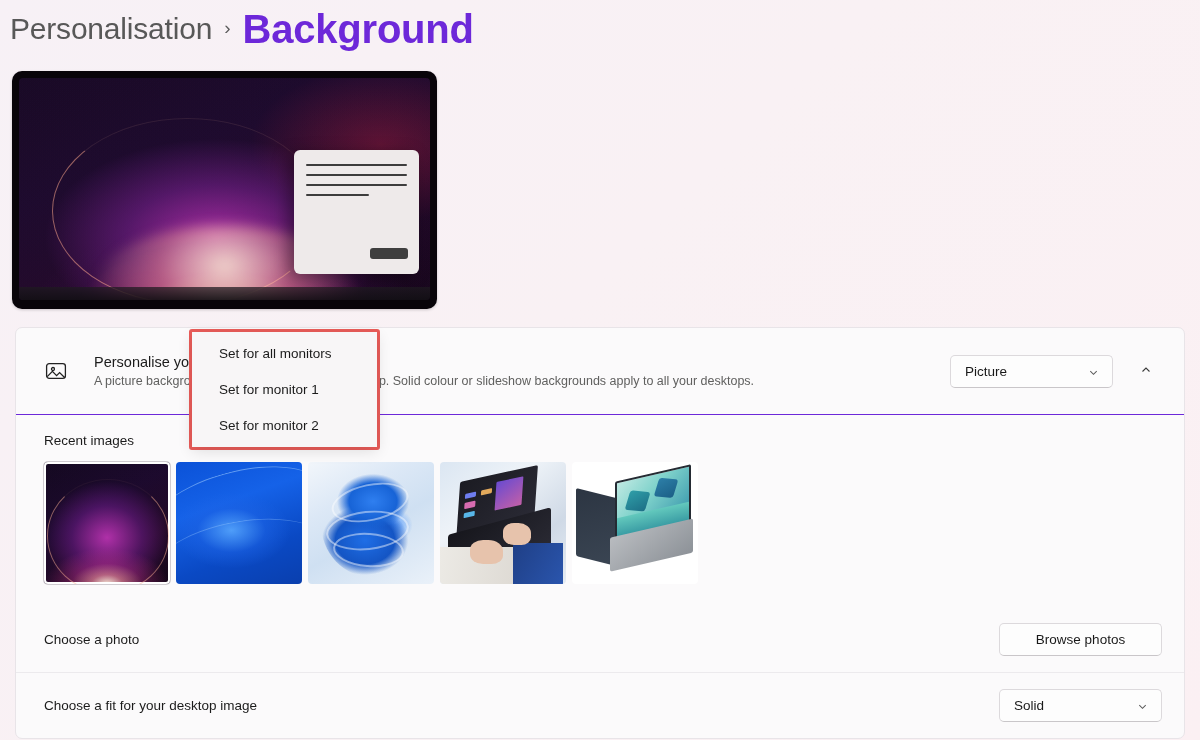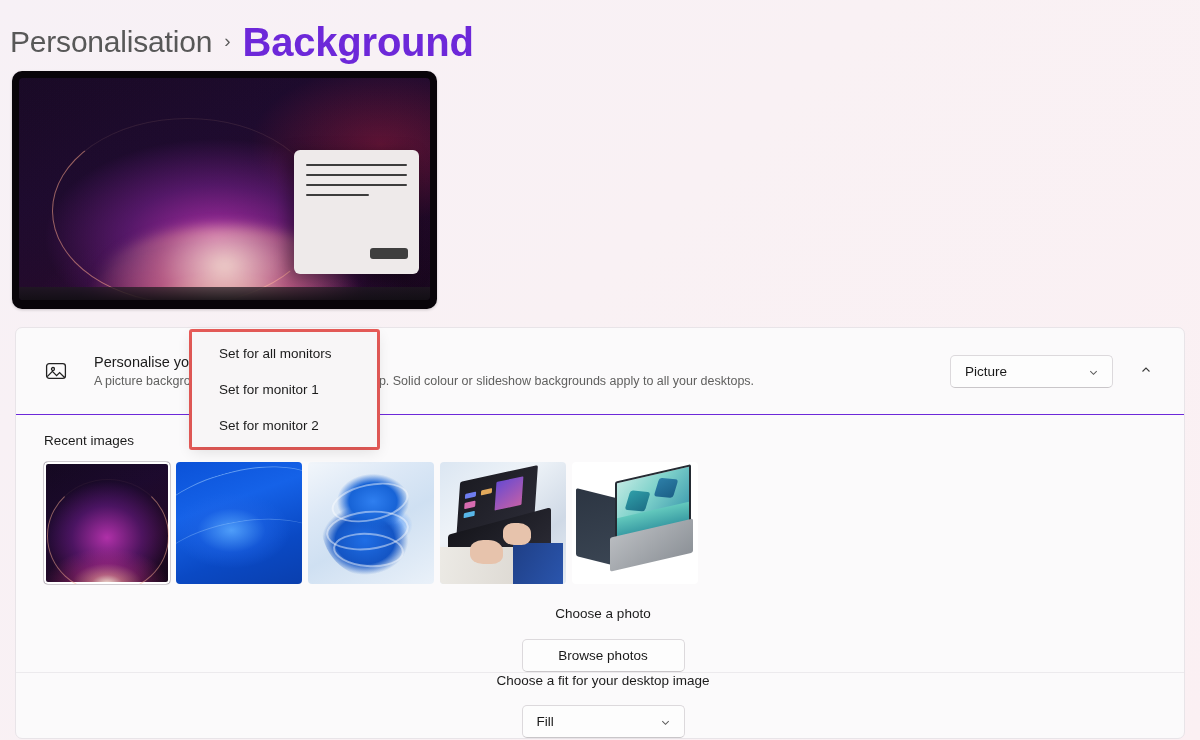--- a/index.html
+++ b/index.html
@@ -14,21 +14,21 @@
     font-family: "Liberation Sans", sans-serif;
     background: linear-gradient(135deg, #f7f1f6 0%, #f9f1f4 45%, #fbf0f3 100%);
     color: #1b1b1b;
     position: relative;
   }
 
   
   .breadcrumb {
     position: absolute;
     left: 10px;
-    top: 21px;
+    top: 8px;
     display: flex;
     align-items: center;
     gap: 12px;
     height: 42px;
   }
   .crumb-root {
     font-size: 30px;
     font-weight: 400;
     color: #585858;
     letter-spacing: -0.2px;
@@ -359,21 +359,21 @@
   .pr-base {
     position: absolute;
     left: 30%; top: 54%;
     width: 66%; height: 28%;
     background: linear-gradient(150deg, #b9bcc0 0%, #8d9298 100%);
     transform: skewY(-13deg);
     border-radius: 2px;
   }
 
   
-  .row-simple { height: 66px; flex-direction: column; }
+  .row-simple { height: 66px; }
   .row-simple .row-label { flex: 1 1 auto; font-size: 13.5px; color: #1b1b1b; }
   .btn-standard {
     min-width: 163px;
     height: 33px;
     padding: 0 16px;
     background: #fdfdfd;
     border: 1px solid #dcd9dc;
     border-bottom-color: #c9c6c9;
     border-radius: 5px;
     font-family: "Liberation Sans", sans-serif;
@@ -513,21 +513,21 @@
   </div>
 
   <div class="card-row row-simple">
     <span class="row-label">Choose a photo</span>
     <button class="btn-standard">Browse photos</button>
   </div>
 
   <div class="card-row row-simple">
     <span class="row-label">Choose a fit for your desktop image</span>
     <span class="dropdown">
-      <span>Fill</span>
+      <span>Solid</span>
       <span class="chev">
         <svg viewBox="0 0 12 12" width="11" height="11" fill="none" stroke="currentColor" stroke-width="1.1">
           <path d="M2.5 4.5L6 8l3.5-3.5"></path>
         </svg>
       </span>
     </span>
   </div>
 
 </div>
 

